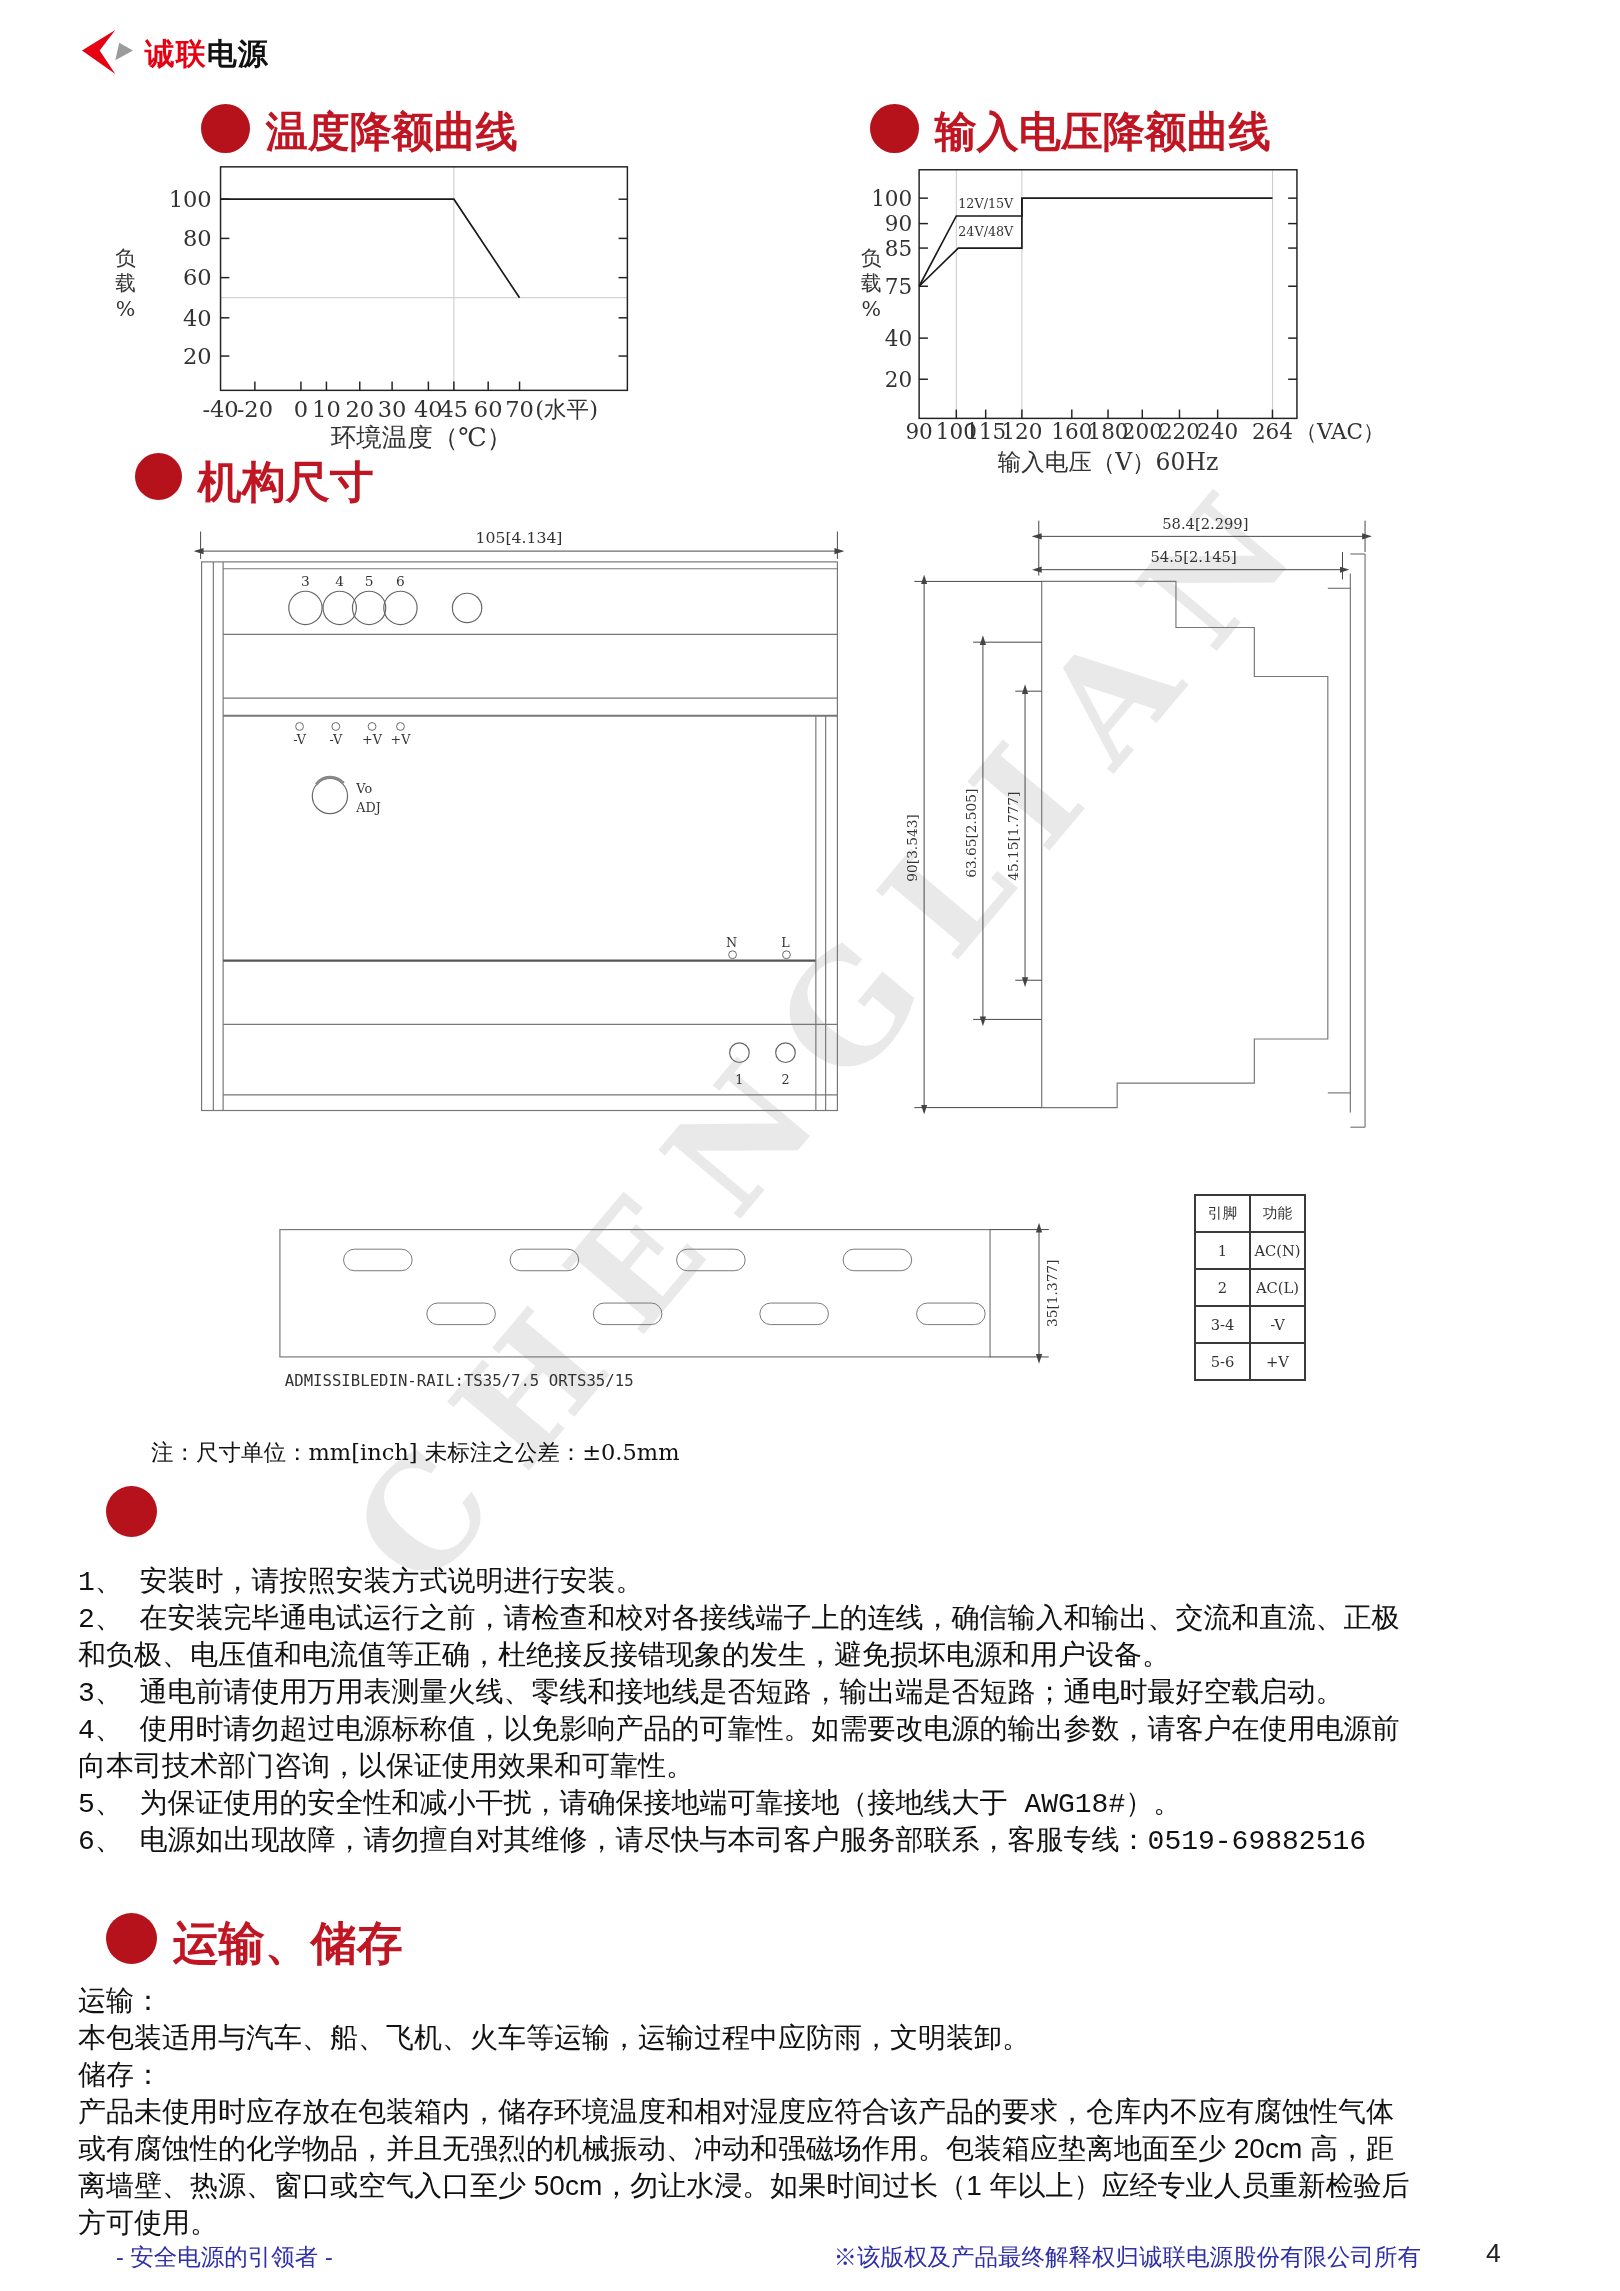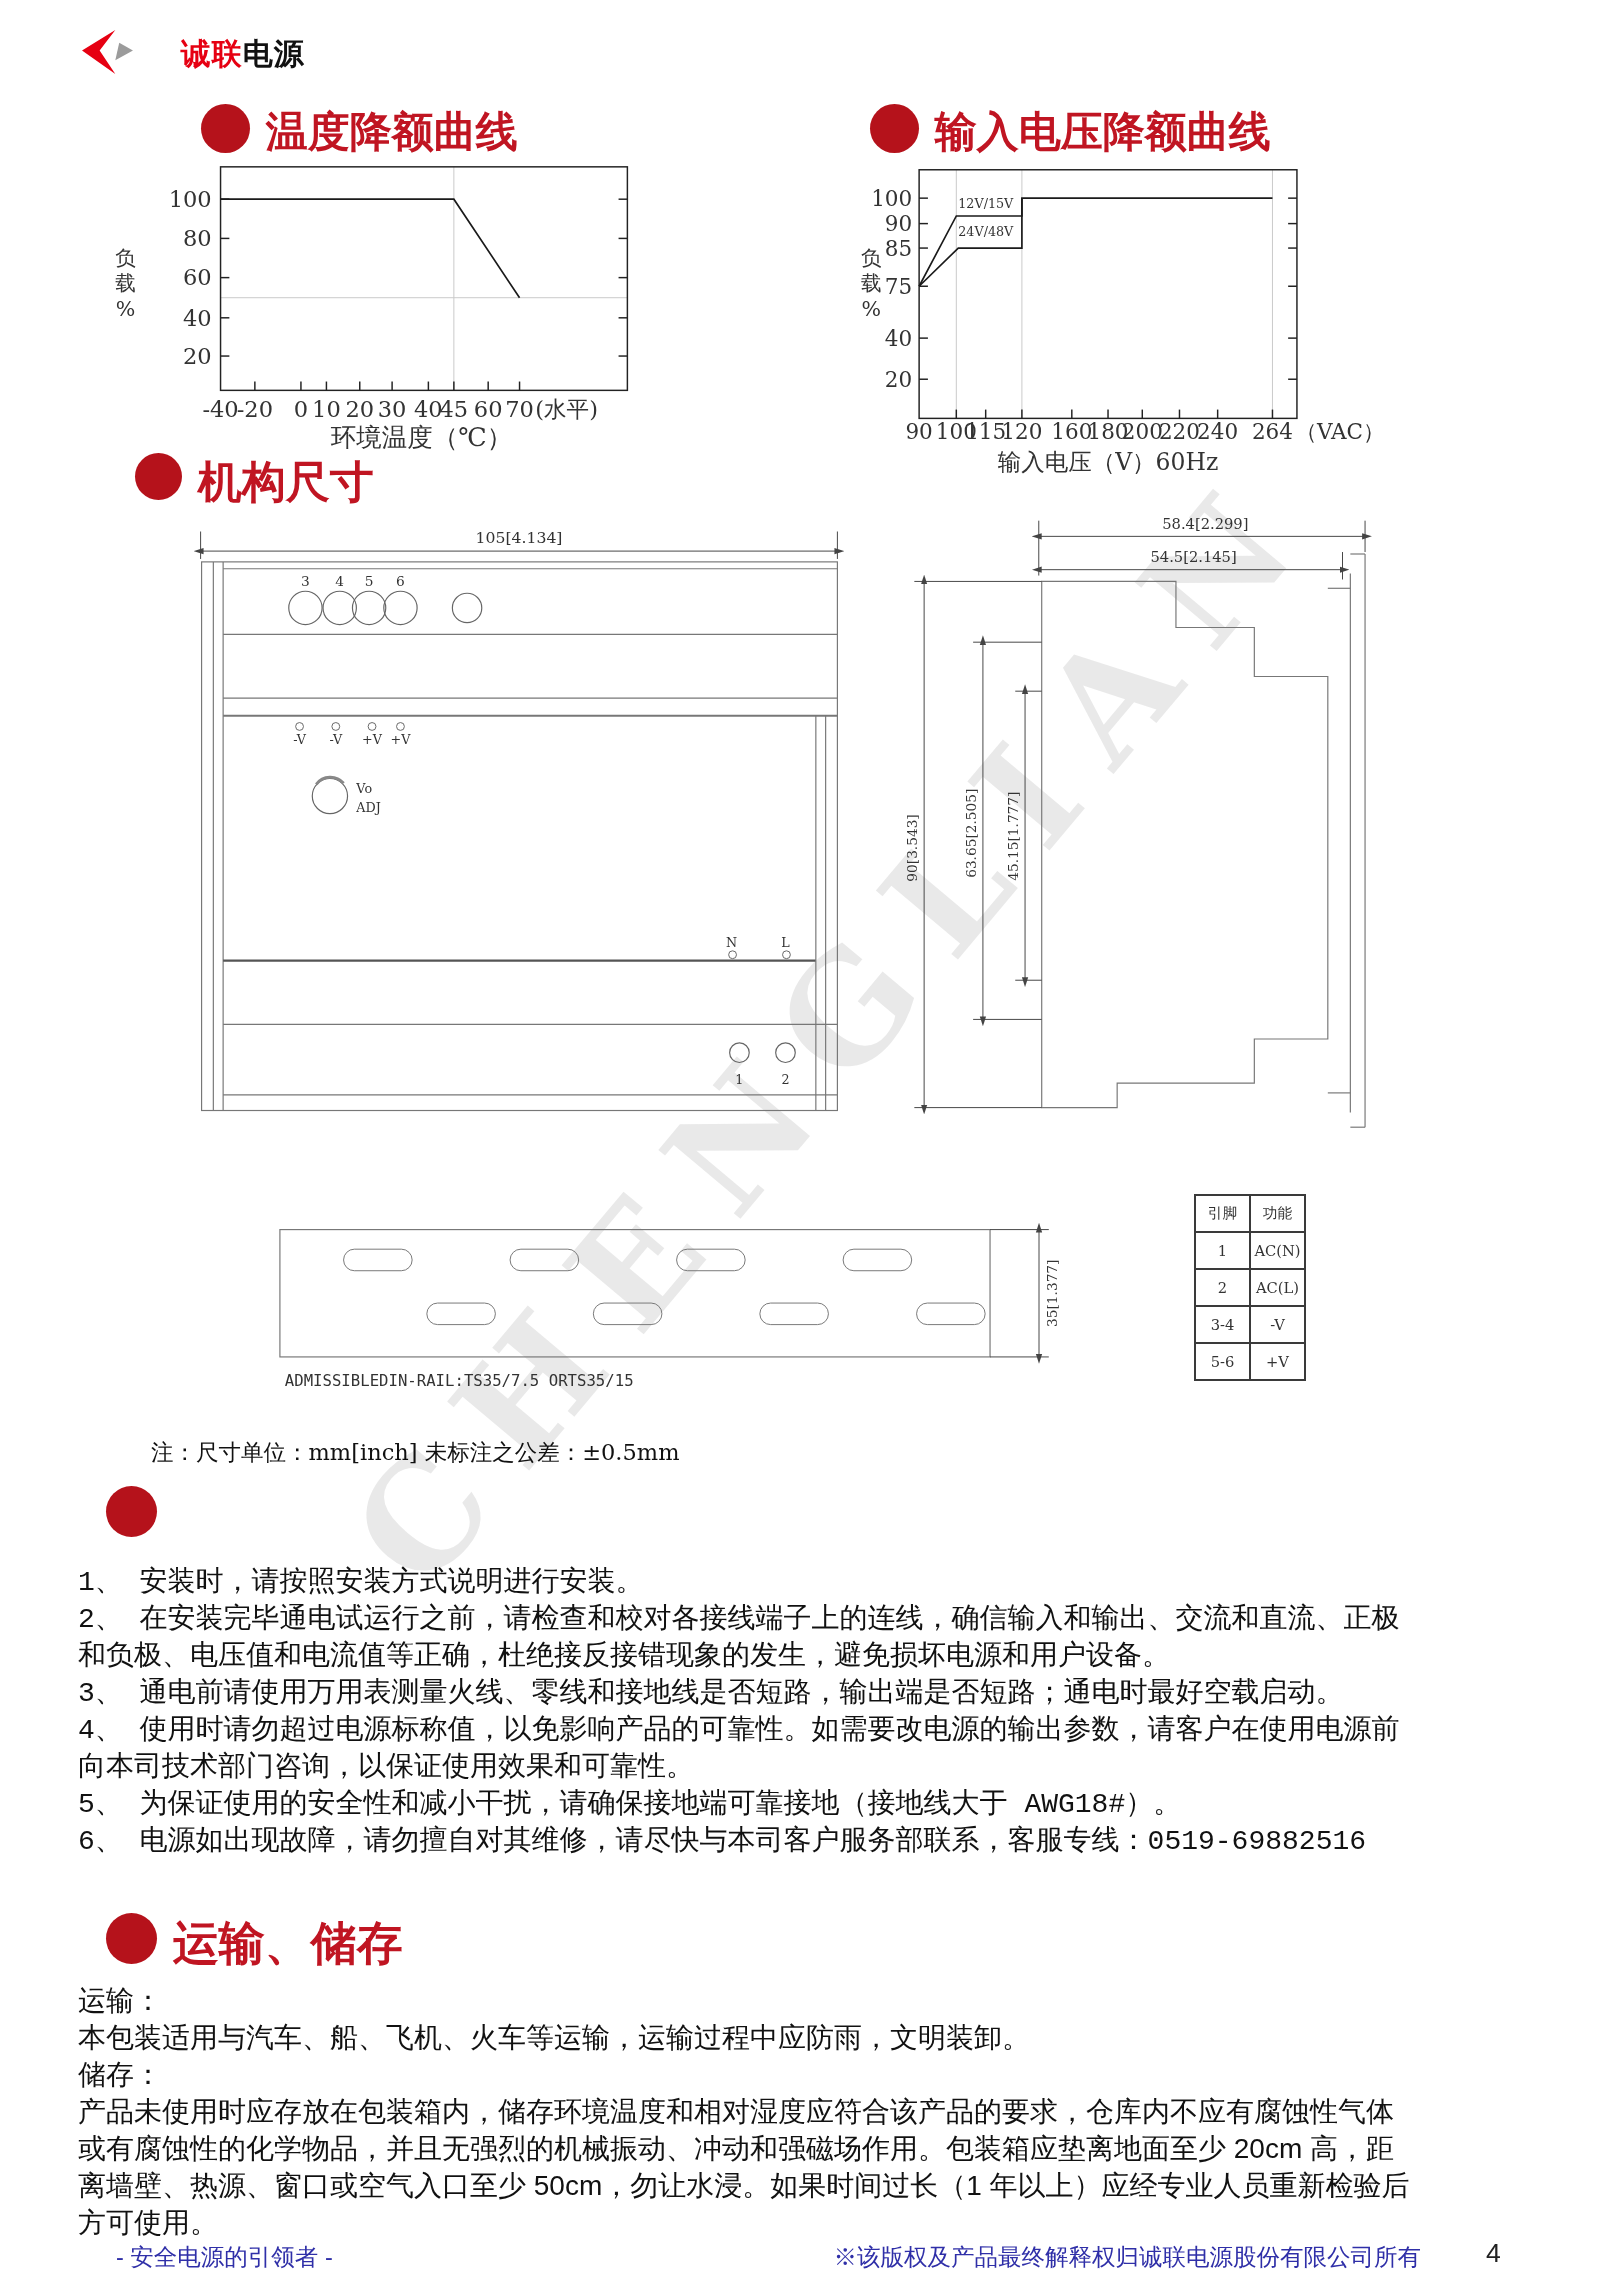--- a/index.html
+++ b/index.html
@@ -4,21 +4,21 @@
 <style>
   * { margin:0; padding:0; box-sizing:border-box; }
   html,body { width:1620px; height:2292px; background:#fff; position:relative;
     font-family:"Liberation Sans", sans-serif; color:#1a1a1a; overflow:hidden; }
   .abs { position:absolute; }
   .watermark { position:absolute; left:147px; top:965px; width:1333px; text-align:center;
     font-size:147px; letter-spacing:39px; font-weight:bold; color:rgba(120,120,120,0.16);
     transform:rotate(-50deg); font-family:"DejaVu Serif", serif; white-space:nowrap; }
   .logo { left:76px; top:29px; display:flex; align-items:center; gap:7.8px; }
   .logo-text { font-size:30px; font-weight:bold; letter-spacing:1px; }
-  .logo-red { color:#e60012;margin-left:36px; } .logo-black { color:#111; }
+  .logo-red { color:#e60012; } .logo-black { color:#111; }
   .sec-hdr { display:flex; align-items:flex-start; gap:15.7px; }
   .bullet { border-radius:50%; background:#b5121b; flex:0 0 auto; }
   .sec-title { color:#c01522; font-family:"DejaVu Serif", serif; font-weight:700; white-space:nowrap; }
   .hdr-lg .bullet { width:49px; height:49px; } .hdr-lg .sec-title { font-size:42px; }
   .hdr-xl .bullet { width:51px; height:51px; } .hdr-xl .sec-title { font-size:46px; }
   svg text { font-family:"DejaVu Serif", serif; fill:#333; }
   .body-text { font-size:28px; line-height:37px; color:#111; width:1460px; }
   .note-text { font-size:22.5px; color:#111; font-family:"DejaVu Serif", serif; }
   table.pins { border-collapse:collapse; border:1px solid #888; background:transparent; }
   table.pins th, table.pins td { border:2px solid #3a3a3a; width:55px; height:37px;

